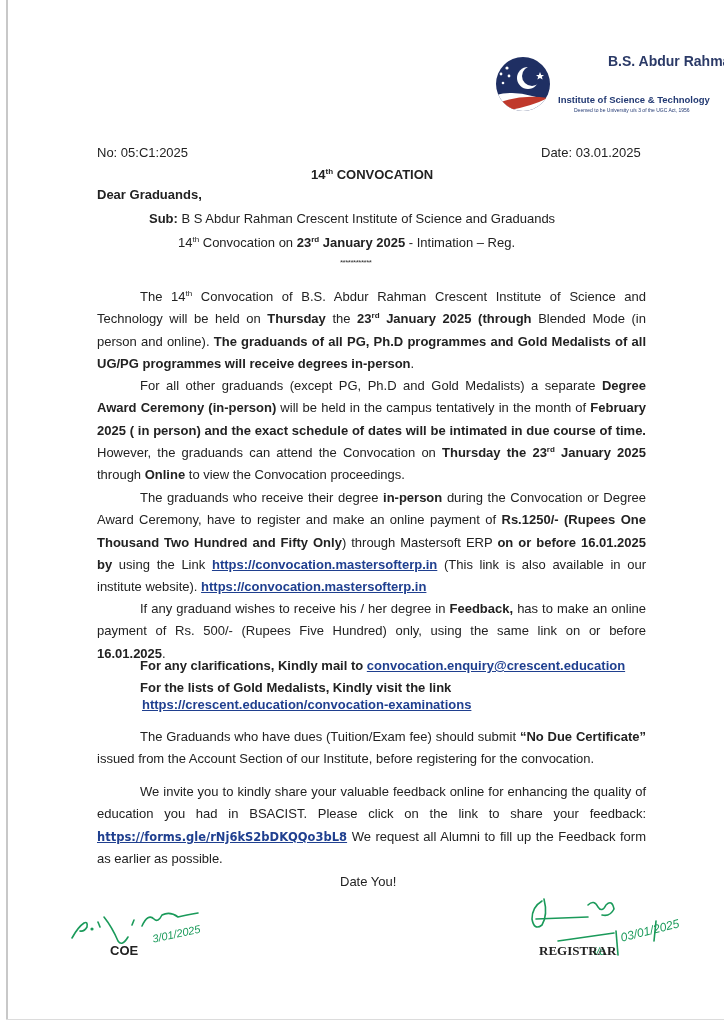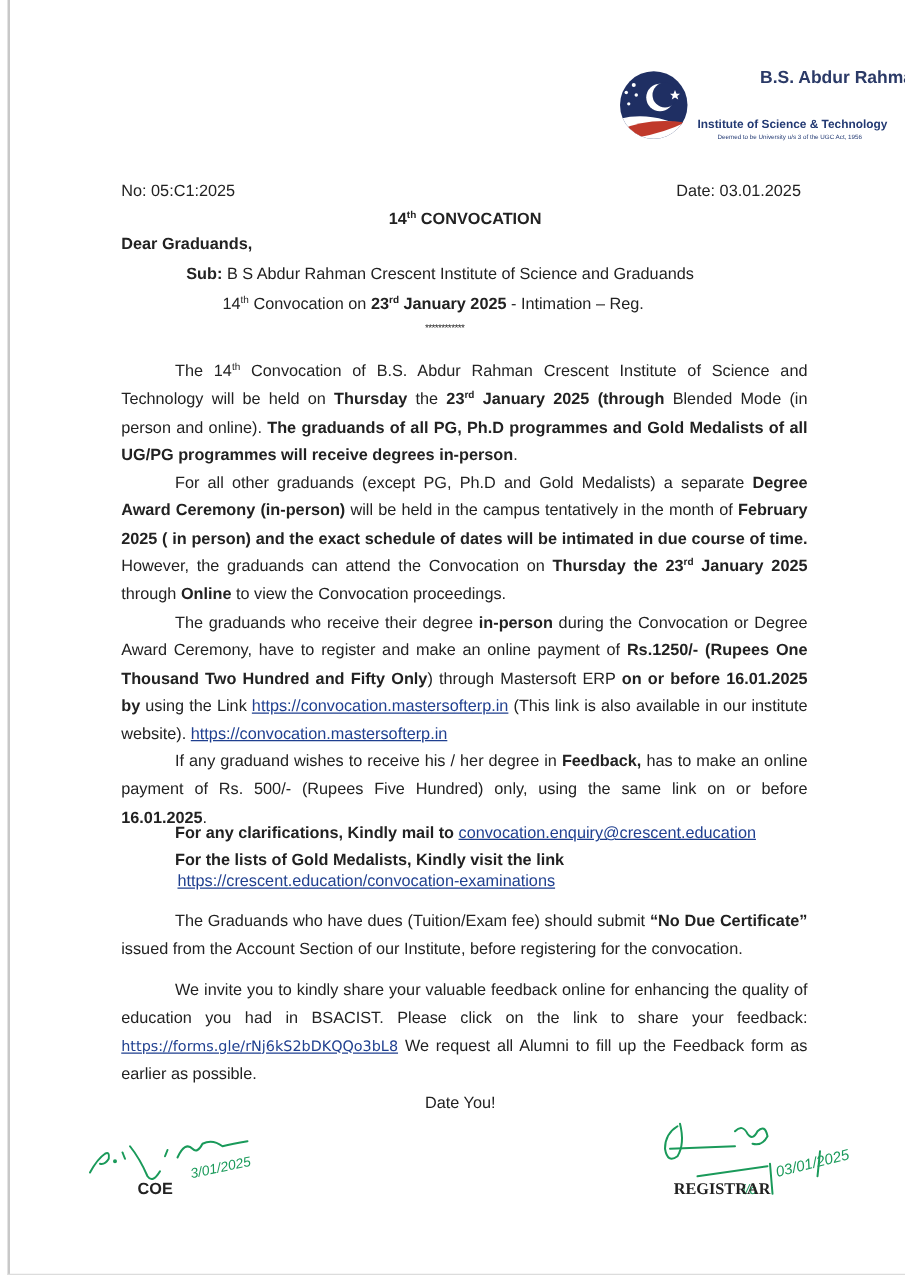--- a/index.html
+++ b/index.html
@@ -13,21 +13,21 @@
   .logo { position: absolute; left: 492px; top: 52px; width: 230px; height: 64px; }
   .logo-emblem { position: absolute; left: 0; top: 4px; width: 62px; height: 56px; }
   .logo-top { position: absolute; left: 116px; top: 1px; font-size: 14px; font-weight: bold; color: #2b3a67; white-space: nowrap; }
   .logo-name { position: absolute; left: 62px; top: 6px; font-size: 33px; font-weight: bold; color: #233a73; letter-spacing: -0.5px; white-space: nowrap; }
   .logo-sub { position: absolute; left: 66px; top: 42px; font-size: 9.5px; font-weight: bold; color: #233a73; white-space: nowrap; }
   .logo-tag { position: absolute; left: 82px; top: 55px; font-size: 5px; color: #233a73; white-space: nowrap; }
 
   .txt { position: absolute; font-size: 13px; line-height: 16px; white-space: nowrap; color: #222; }
   .b { font-weight: bold; }
   sup { font-size: 8px; line-height: 0; vertical-align: 5px; }
-  a, .link { color: #1f3f8f; text-decoration: underline; font-weight: normal; }
+  a, .link { color: #1f3f8f; text-decoration: underline; font-weight: bold; }
 
   .para { position: absolute; left: 97px; width: 549px; font-size: 13px; line-height: 22.3px; text-align: justify; color: #222; }
   .para .indent { display: inline-block; width: 43px; }
 
   .stars { position: absolute; left: 340px; top: 258px; font-size: 8px; letter-spacing: -0.5px; color: #333; }
 
   .sig { position: absolute; }
 </style>
 </head>
 <body>

